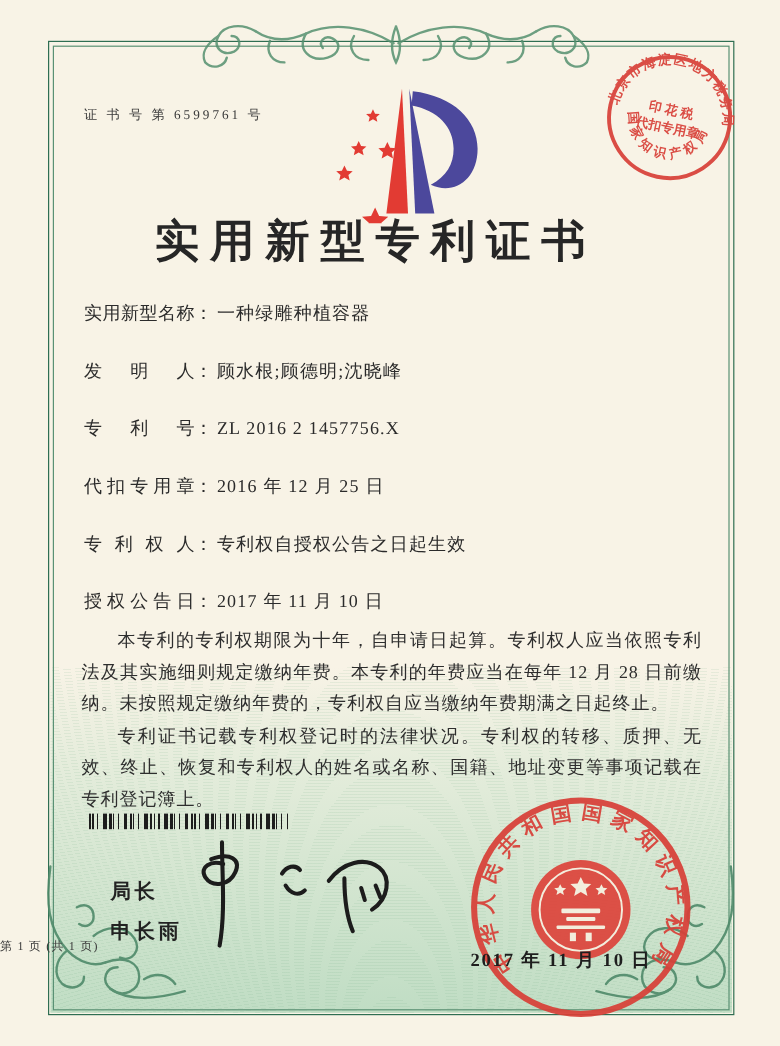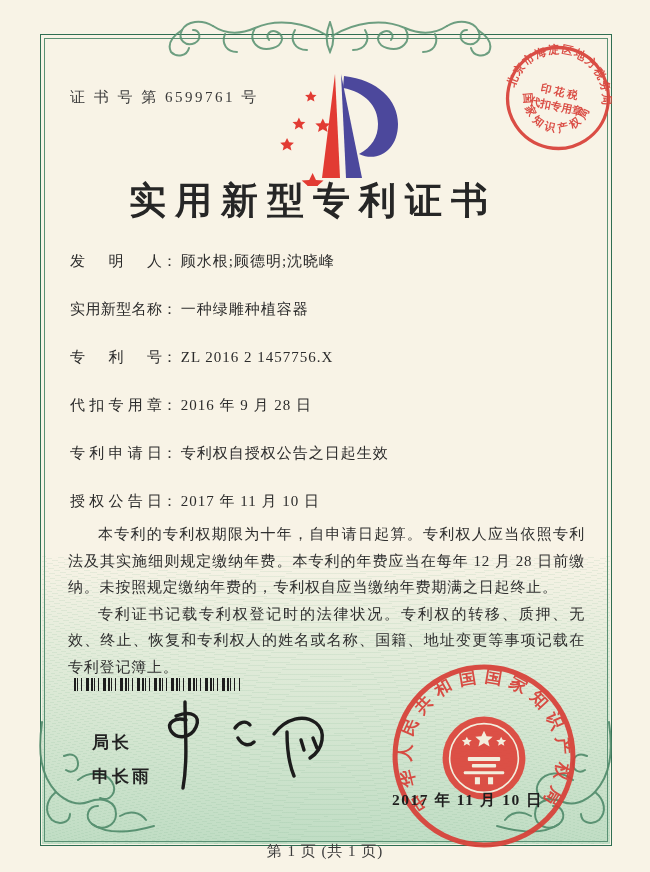--- a/index.html
+++ b/index.html
@@ -29,21 +29,21 @@
       repeating-radial-gradient(ellipse 130% 90% at 50% 135%,
         rgba(110,170,130,0.12) 0 1.5px, rgba(0,0,0,0) 1.5px 7px),
       linear-gradient(to bottom,
         rgba(214,234,214,0) 0%, rgba(203,228,205,0.45) 30%, rgba(187,219,193,0.92) 100%);
     z-index:0;
   }
   .content { position:absolute; inset:0; z-index:2; }
 
   .cert-number {
     position:absolute; left:70px; top:88px;
-    font-size:15px; letter-spacing:2.5px; color:#3a3a3a;
+    font-size:11px; letter-spacing:2.5px; color:#3a3a3a;
   }
   .logo-wrap { position:absolute; left:258px; top:68px; width:150px; height:118px; }
   .tax-stamp {
     position:absolute; left:502px; top:42px; width:112px; height:112px;
     transform:rotate(12deg); opacity:.92;
   }
   .title {
     position:absolute; left:0; top:176px; width:626px;
     text-align:center; font-size:37px; font-weight:bold;
     letter-spacing:9px; color:#262626;
@@ -76,22 +76,22 @@
     letter-spacing:3px;
     margin-left:20px;
   }
   .signature-svg { position:absolute; left:138px; top:692px; width:210px; height:105px; }
   .office-seal { position:absolute; left:388px; top:660px; width:192px; height:192px; opacity:.93; }
   .issue-date {
     position:absolute; left:392px; top:790px;
     font-size:15.5px; font-weight:bold; letter-spacing:1.5px; color:#1e1e1e; z-index:3;
   }
   .page-footer {
-    position:absolute; left:0; top:842px; width:650px; text-align:center;
-    font-size:15px; letter-spacing:1px; color:#3a3a3a;
+    position:absolute; left:0; top:782px; width:650px; 
+    font-size:10px; letter-spacing:1px; color:#3a3a3a;
   }
   .flourish-top { position:absolute; left:155px; top:14px; width:350px; height:46px; z-index:2; }
   .corner { position:absolute; width:125px; height:125px; z-index:2; }
   .corner-bl { left:34px; top:716px; }
   .corner-br { left:492px; top:716px; transform:scaleX(-1); }
 </style>
 </head>
 <body>
 
 <div class="green-zone"></div>
@@ -167,37 +167,37 @@
       <textPath href="#taxBottom" startOffset="50%" text-anchor="middle">国家知识产权局</textPath>
     </text>
     <text x="60" y="57" text-anchor="middle" font-size="11.5" fill="#d84038" font-weight="bold" font-family="'Liberation Serif','DejaVu Serif',serif">印 花 税</text>
     <text x="60" y="73" text-anchor="middle" font-size="11.5" fill="#d84038" font-weight="bold" font-family="'Liberation Serif','DejaVu Serif',serif">代扣专用章</text>
   </svg>
 
   <div class="title">实用新型专利证书</div>
 
   <div class="fields">
     <div class="field-row">
+      <span class="field-label">实用新型名称</span><span>：</span>
+      <span class="field-value">一种绿雕种植容器</span>
+    </div>
+    <div class="field-row">
       <span class="field-label">发明人</span><span>：</span>
       <span class="field-value">顾水根;顾德明;沈晓峰</span>
     </div>
     <div class="field-row">
-      <span class="field-label">实用新型名称</span><span>：</span>
-      <span class="field-value">一种绿雕种植容器</span>
-    </div>
-    <div class="field-row">
       <span class="field-label">专利号</span><span>：</span>
       <span class="field-value">ZL 2016 2 1457756.X</span>
     </div>
     <div class="field-row">
       <span class="field-label">代扣专用章</span><span>：</span>
-      <span class="field-value">2016 年 9 月 28 日</span>
-    </div>
-    <div class="field-row">
-      <span class="field-label">专利申请日</span><span>：</span>
+      <span class="field-value">2016 年 12 月 25 日</span>
+    </div>
+    <div class="field-row">
+      <span class="field-label">专利权人</span><span>：</span>
       <span class="field-value">专利权自授权公告之日起生效</span>
     </div>
     <div class="field-row">
       <span class="field-label">授权公告日</span><span>：</span>
       <span class="field-value">2017 年 11 月 10 日</span>
     </div>
   </div>
 
   <div class="paragraphs">
     <p>本专利的专利权期限为十年，自申请日起算。专利权人应当依照专利法及其实施细则规定缴纳年费。本专利的年费应当在每年 12 月 28 日前缴纳。未按照规定缴纳年费的，专利权自应当缴纳年费期满之日起终止。</p>

